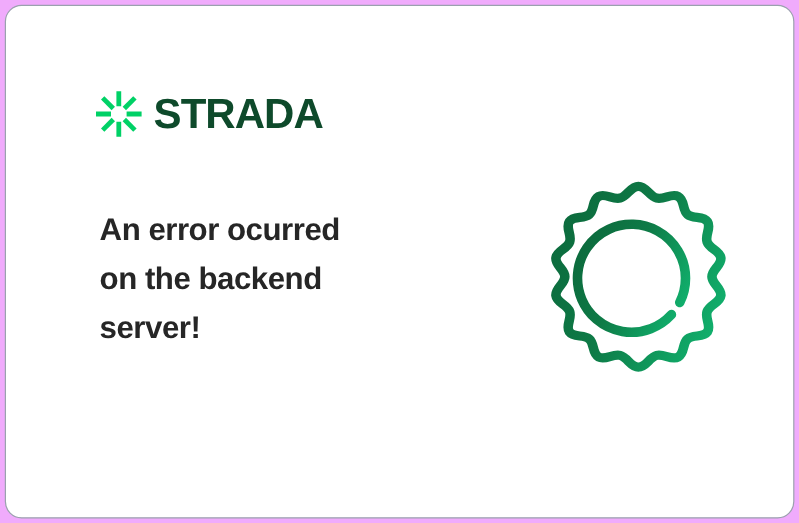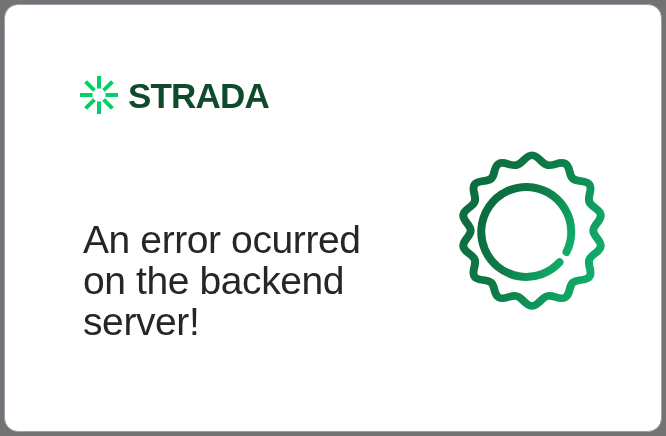--- a/index.html
+++ b/index.html
@@ -12,21 +12,21 @@
     height: 436px;
     font-family: "Liberation Sans", sans-serif;
     -webkit-font-smoothing: antialiased;
     overflow: hidden;
   }
 
   .screen {
     position: relative;
     width: 666px;
     height: 436px;
-    background: #737373;
+    background: #f0abfc;
     box-sizing: border-box;
   }
 
   
   .error-card {
     position: absolute;
     left: 4px;
     top: 4px;
     width: 658px;
     height: 428px;
@@ -62,28 +62,27 @@
     white-space: nowrap;
     font-family: "Liberation Sans", sans-serif;
   }
 
   
   .message {
     position: absolute;
     left: 78px;
     top: 166px;
     width: 300px;
-    font-size: 39px;
-    font-weight: 400;
+    font-size: 26px;
+    font-weight: 700;
     line-height: 41px;
     letter-spacing: -0.4px;
     color: #262626;
     white-space: pre-line;
     font-family: "Liberation Sans", sans-serif;
-    margin-top: 48px;
   }
 
   
   .gear-wrap {
     position: absolute;
     left: 444px;
     top: 139px;
     width: 166px;
     height: 166px;
   }

